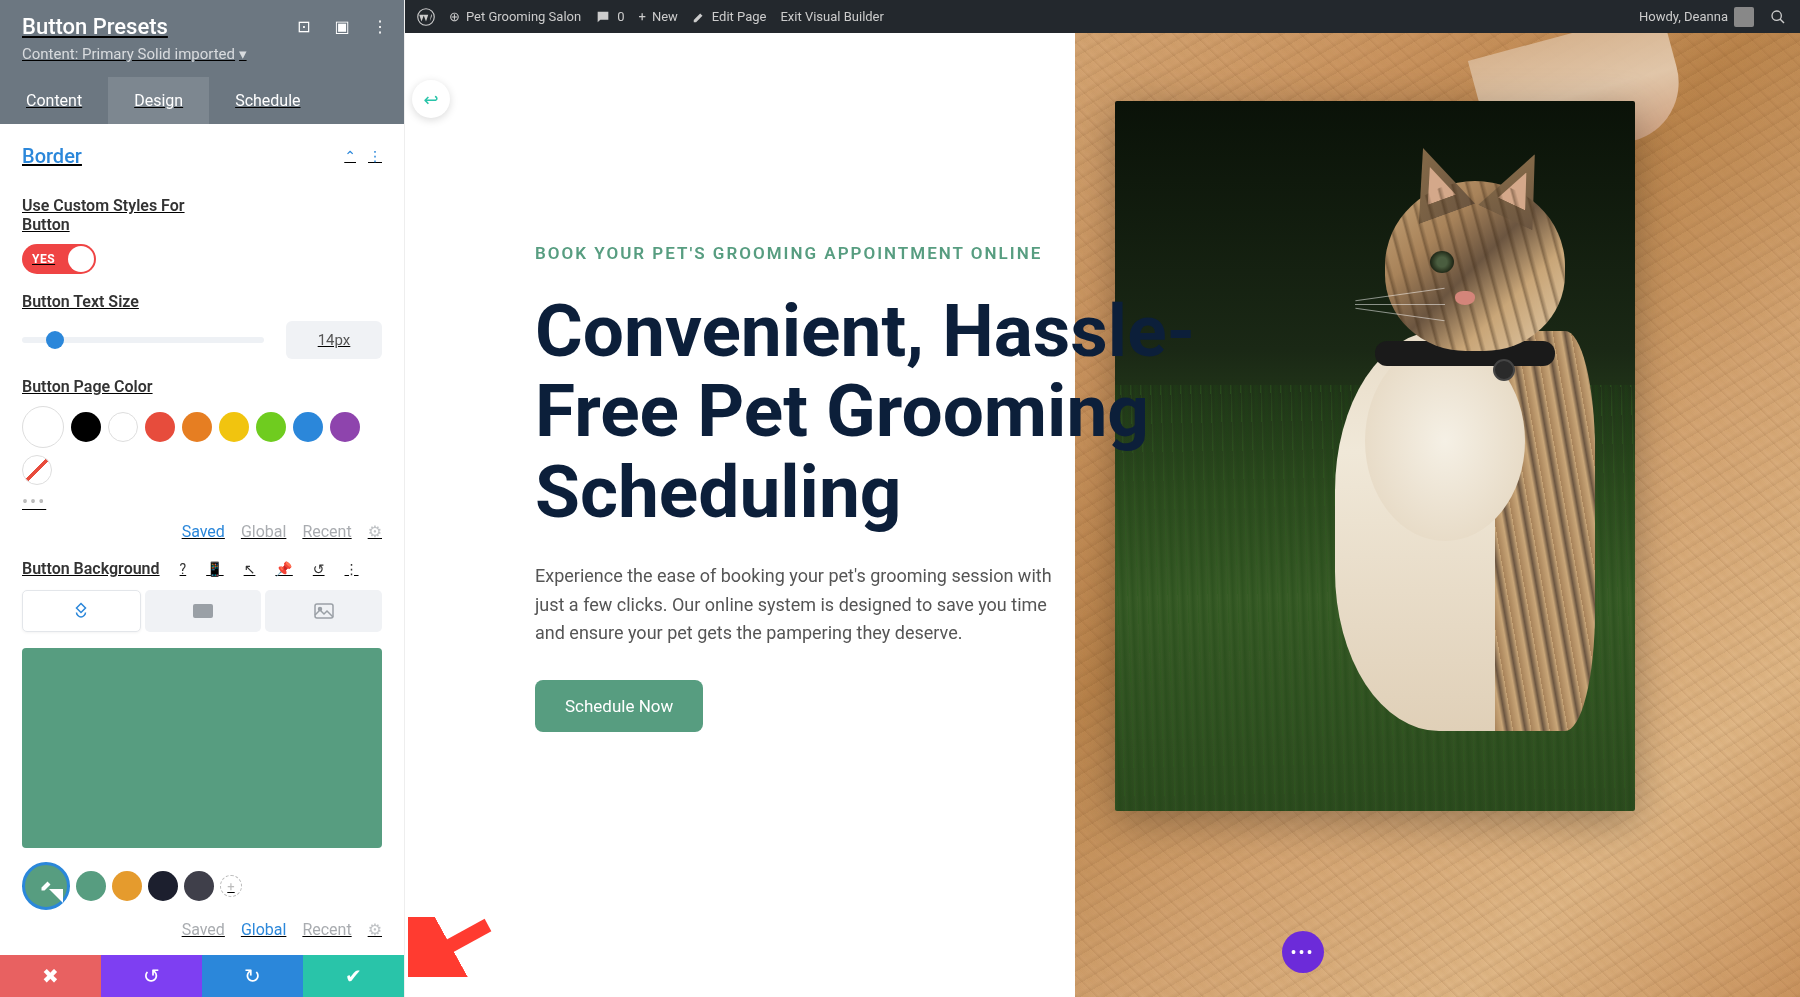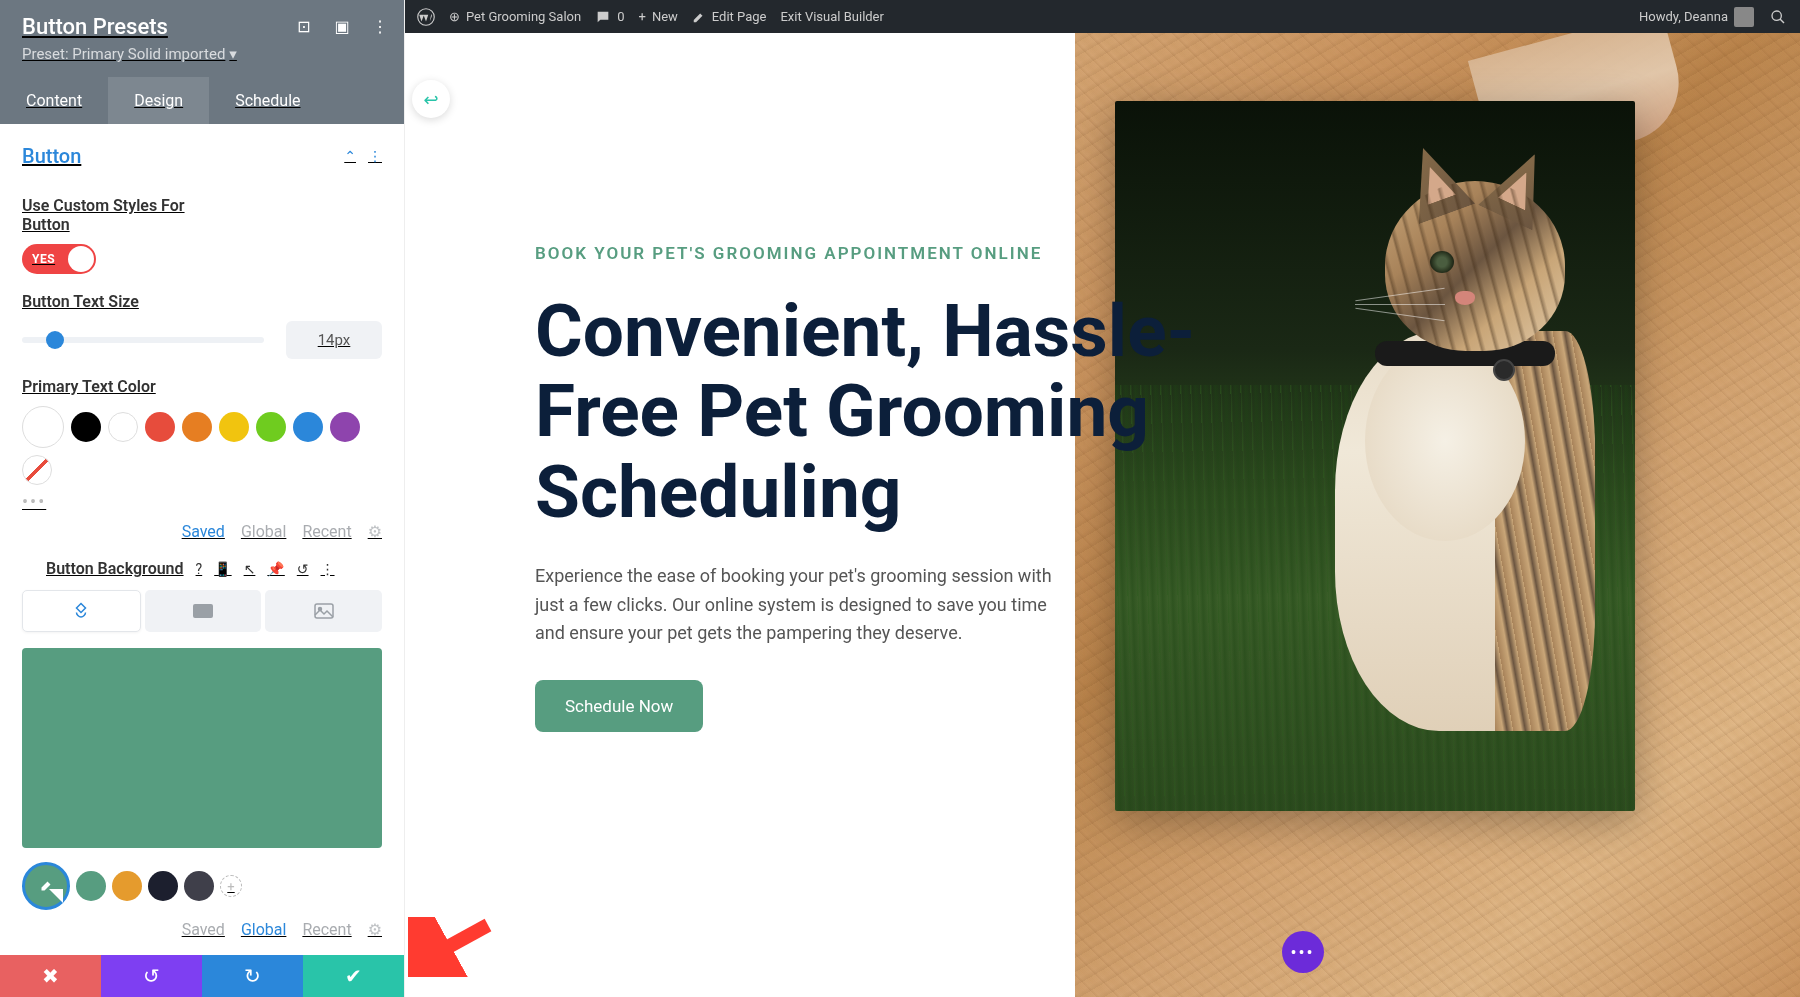--- a/index.html
+++ b/index.html
@@ -23,21 +23,21 @@
 .panel-body::-webkit-scrollbar { width:6px; }
 .panel-body::-webkit-scrollbar-thumb { background:#6c7781; border-radius:3px; }
 
 .section-heading { display:flex; justify-content:space-between; align-items:center; padding:20px 0 10px 0; }
 .section-heading span { color:#2b87da; font-size:20px; font-weight:500; }
 .section-heading .sec-icons { display:flex; gap:12px; color:#2b87da; }
 .section-heading .sec-icons .ico { cursor:pointer; font-size:14px; }
 
 .opt { margin:18px 0; }
 .opt-label { font-size:16px; font-weight:600; color:#333; margin-bottom:10px; max-width:180px; }
-.opt-label-row { display:flex; align-items:center; gap:12px;margin-left:24px; }
+.opt-label-row { display:flex; align-items:center; gap:20px; }
 .opt-label-row .mini-ico { font-size:14px; color:#333; cursor:pointer; }
 
 .toggle { width:74px; height:30px; background:#ef4444; border-radius:15px; position:relative; display:flex; align-items:center; cursor:pointer; }
 .toggle .yes-txt { color:#fff; font-size:12px; font-weight:700; margin-left:10px; letter-spacing:0.5px; }
 .toggle .knob { width:26px; height:26px; background:#fff; border-radius:13px; position:absolute; right:2px; top:2px; }
 
 .slider-row { display:flex; align-items:center; gap:22px; }
 .range { flex:1; height:6px; background:#eef1f5; border-radius:3px; position:relative; cursor:pointer; }
 .range .thumb { width:18px; height:18px; background:#2b87da; border-radius:50%; position:absolute; top:-6px; left:10%; }
 .range .thumb.zero { left:0%; }
@@ -126,39 +126,39 @@
 
 .float-back { position:absolute; top:80px; left:412px; width:38px; height:38px; background:#fff; border-radius:50%; box-shadow:0 2px 8px rgba(0,0,0,0.15); display:flex; align-items:center; justify-content:center; color:#29c4a9; cursor:pointer; z-index:10; font-size:18px; }
 </style>
 </head>
 <body>
 
 <div class="left-panel">
   <div class="panel-header">
     <h1>Button Presets</h1>
     <div class="preset">
-      <span>Preset: Primary Solid imported</span>
+      <span>Content: Primary Solid imported</span>
       <span>▾</span>
     </div>
     <div class="panel-header-icons">
       <div class="ico">⊡</div>
       <div class="ico">▣</div>
       <div class="ico">⋮</div>
     </div>
   </div>
 
   <div class="tabs">
     <div class="tab">Content</div>
     <div class="tab active">Design</div>
     <div class="tab">Schedule</div>
   </div>
 
   <div class="panel-body">
     <div class="section-heading">
-      <span>Button</span>
+      <span>Border</span>
       <div class="sec-icons">
         <span class="ico">⌃</span>
         <span class="ico">⋮</span>
       </div>
     </div>
 
     <div class="opt">
       <div class="opt-label">Use Custom Styles For Button</div>
       <div class="toggle">
         <span class="yes-txt">YES</span>
@@ -170,21 +170,21 @@
       <div class="opt-label">Button Text Size</div>
       <div class="slider-row">
         <div class="range">
             <div class="thumb"></div>
           </div>
         <div class="range-val">14px</div>
       </div>
     </div>
 
     <div class="opt">
-      <div class="opt-label">Primary Text Color</div>
+      <div class="opt-label">Button Page Color</div>
       <div class="swatch-row">
         <div class="swatch big white ring"></div>
         <div class="swatch" style="background:#000"></div>
         <div class="swatch white"></div>
         <div class="swatch" style="background:#e74c3c"></div>
         <div class="swatch" style="background:#e67e22"></div>
         <div class="swatch" style="background:#f1c40f"></div>
         <div class="swatch" style="background:#6fcc1f"></div>
         <div class="swatch" style="background:#2b87da"></div>
         <div class="swatch" style="background:#8e44ad"></div>

